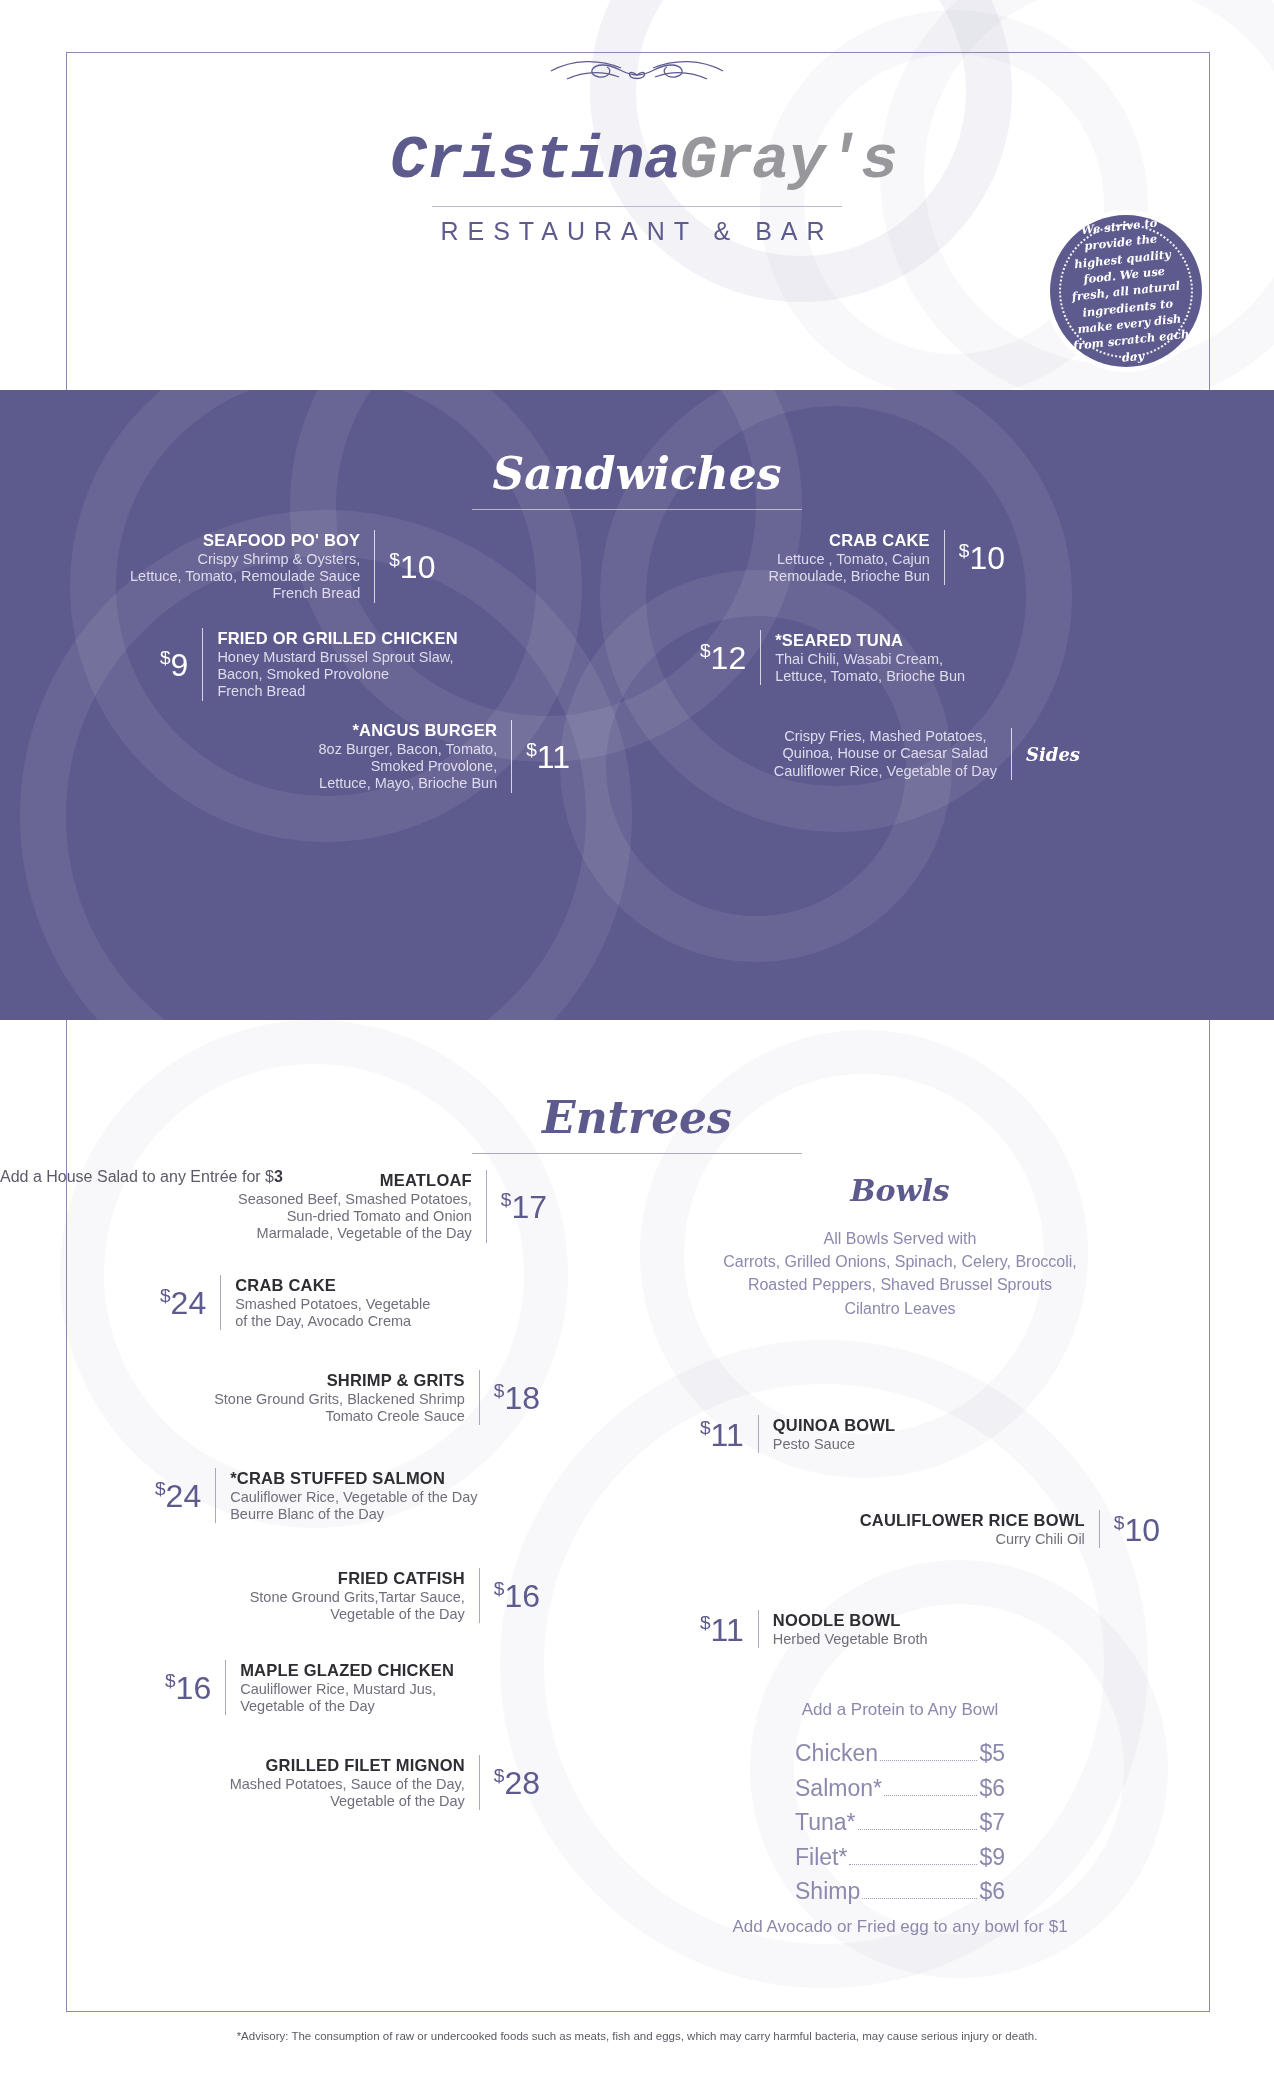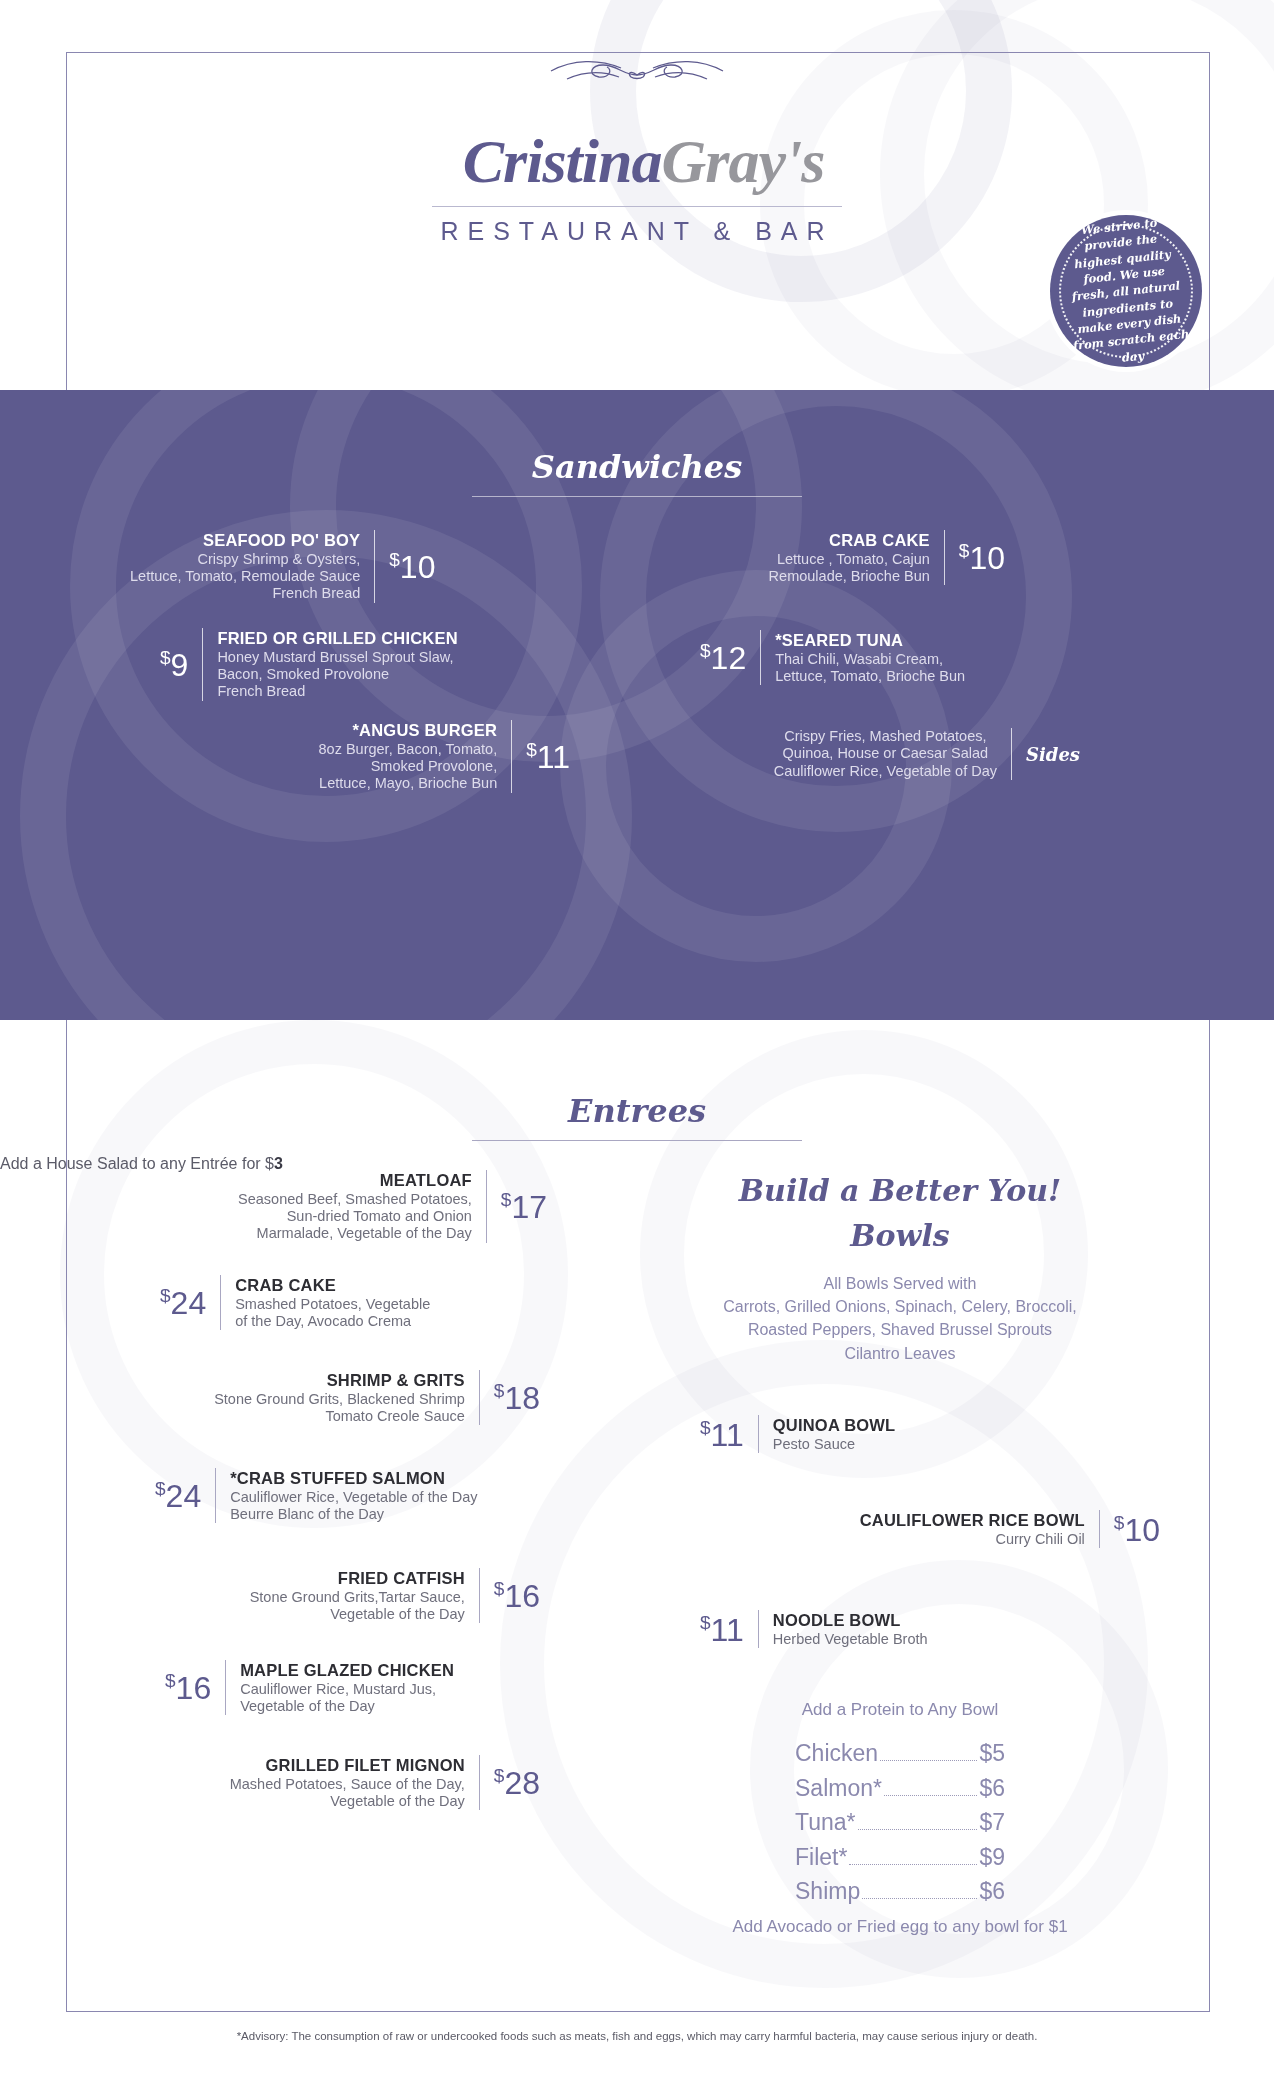--- a/index.html
+++ b/index.html
@@ -38,21 +38,21 @@
   .header{
     position:absolute;left:0;top:52px;width:1274px;height:330px;
     z-index:4;text-align:center;
   }
   .flourish{
     margin:0 auto;padding-top:0px;
     width:200px;height:36px;color:#5d5a8e;
   }
   .logo{
     margin-top:38px;
-    font-family:Liberation Serif, serif;
+    font-family:Liberation Mono, monospace;
     font-style:italic;font-weight:700;
     font-size:62px;letter-spacing:-1px;
     line-height:1;
     padding-left:13px;
   }
   .logo .first{color:#5d5a8e;}
   .logo .second{color:#97979c;}
   .logo-rule{
     width:410px;height:1px;background:#b9b8cf;
     margin:14px auto 0;
@@ -90,21 +90,21 @@
   .band{
     position:absolute;left:0;top:390px;width:1274px;height:630px;
     background:#5d5a8e;z-index:3;overflow:hidden;
   }
   .band-inner{position:relative;z-index:3;height:100%;}
 
   .sect-title{
     text-align:center;
     font-family:"DejaVu Serif", serif;
     font-style:italic;font-weight:700;
-    font-size:32px;
+    font-size:44px;
   }
   .sect-title.light{color:#ffffff;}
   .sect-title.dark{color:#5d5a8e;}
   .sect-rule{
     height:1px;background:rgba(255,255,255,0.55);
     width:330px;margin:10px auto 0;
   }
   .sect-rule.dark{background:#a9a7c2;}
 
   
@@ -420,21 +420,20 @@
 Vegetable of the Day</div>
       </div>
       <div class="rule-v"></div>
       <div class="price">
         <span class="cur">$</span><span>28</span>
       </div>
     </div>
 
     <div style="position:absolute;left:640px;top:148px;width:520px;">
       <div class="bowls-title">
-        <div>Build a Better You!</div>
         <div>Bowls</div>
       </div>
       <div class="bowls-sub" style="white-space:pre-line;">All Bowls Served with
 Carrots, Grilled Onions, Spinach, Celery, Broccoli,
 Roasted Peppers, Shaved Brussel Sprouts
 Cilantro Leaves</div>
     </div>
 
     <div class="item on-white" style="left:700px;top:395px;width:420px;justify-content:flex-start;">
       <div class="price">

